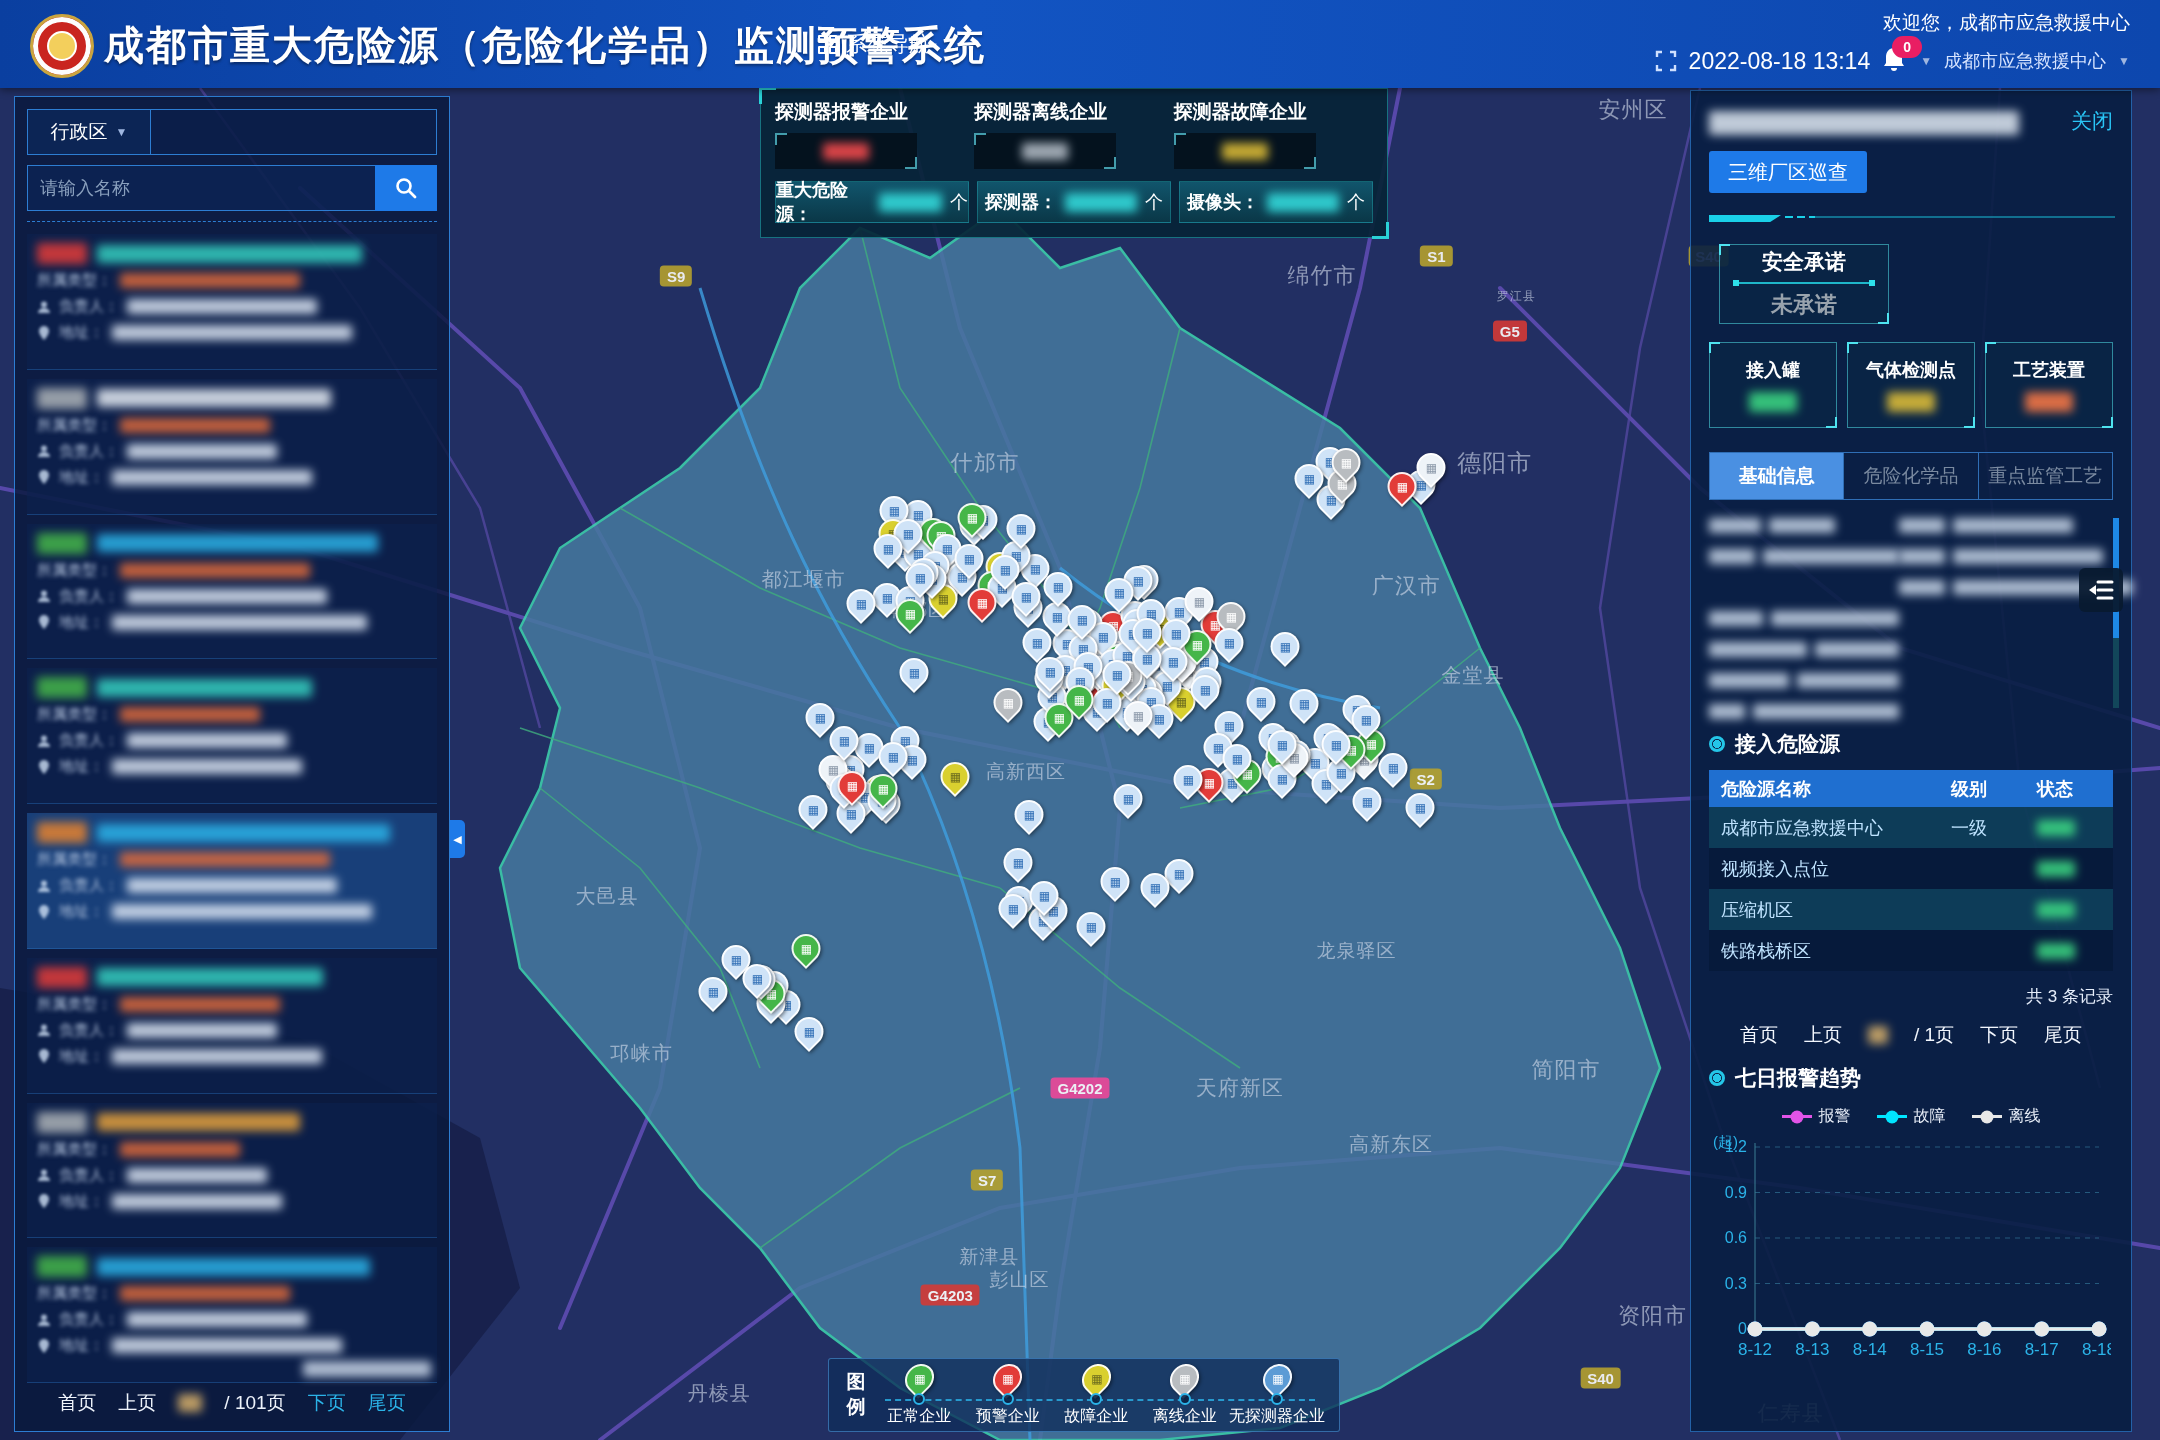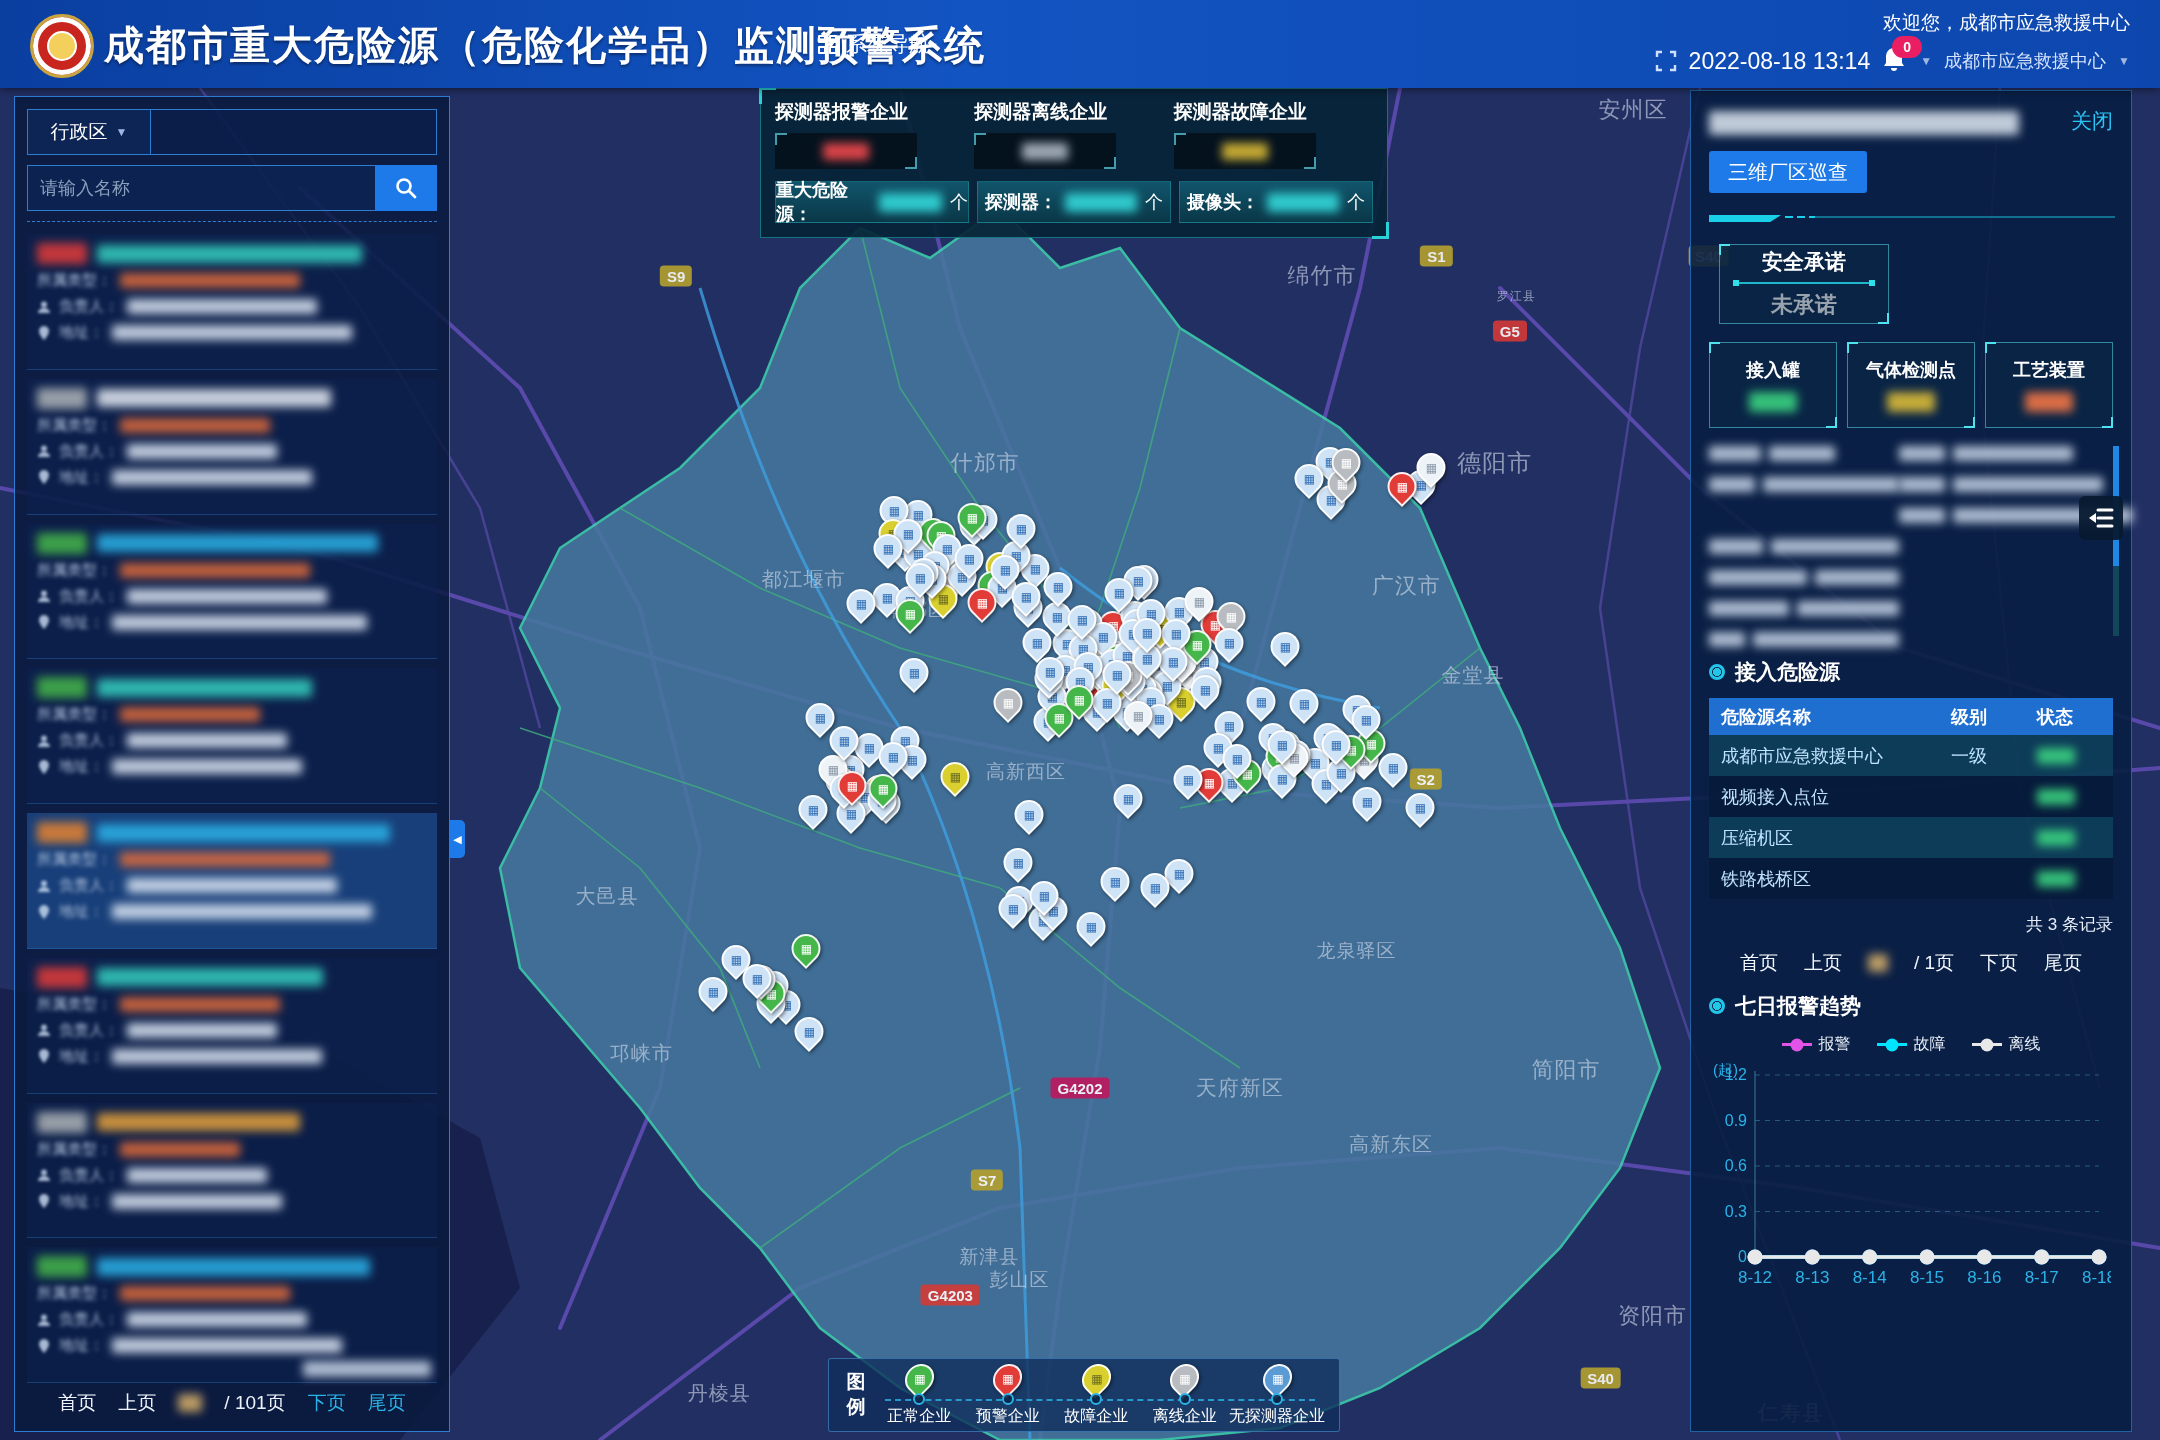--- a/index.html
+++ b/index.html
@@ -225,21 +225,21 @@
       <div class="mlabel" style="left: 47.2%; top: 88.2%; font-size: 19px;">彭山区</div>
       <div class="mlabel" style="left: 33.3%; top: 96.5%; font-size: 20px;">丹棱县</div>
       <div class="mlabel" style="left: 76.5%; top: 90.8%; font-size: 22px;">资阳市</div>
       <div class="mlabel" style="left: 82.9%; top: 98%; font-size: 21px;">仁寿县</div>
       <div class="rbadge" style="left: 31.3%; top: 13.9%; background: rgb(181, 161, 46);">S9</div>
       <div class="rbadge" style="left: 66.5%; top: 12.4%; background: rgb(181, 161, 46);">S1</div>
       <div class="rbadge" style="left: 69.9%; top: 18%; background: rgb(212, 58, 54);">G5</div>
       <div class="rbadge" style="left: 79.1%; top: 12.4%; background: rgb(181, 161, 46);">S40</div>
       <div class="rbadge" style="left: 66%; top: 51.1%; background: rgb(181, 161, 46);">S2</div>
       <div class="rbadge" style="left: 45.7%; top: 80.8%; background: rgb(181, 161, 46);">S7</div>
-      <div class="rbadge" style="left: 50%; top: 74%; background: #be185d;">G4202</div>
+      <div class="rbadge" style="left: 50%; top: 74%; background: #ec4899;">G4202</div>
       <div class="rbadge" style="left: 44%; top: 89.3%; background: rgb(212, 58, 54);">G4203</div>
       <div class="rbadge" style="left: 74.1%; top: 95.4%; background: rgb(181, 161, 46);">S40</div>
     </div>
   <div id="map-pins">
       <div class="pin" style="left: 63.1573%; top: 50.7055%; background: rgb(238, 243, 248);">
         <span style="color:#8a97a8;">▦</span>
       </div>
       <div class="pin" style="left: 61.6509%; top: 49.3024%; background: rgb(207, 227, 247);">
         <span style="color:#2f6eb5;">▦</span>
       </div>
@@ -1175,20 +1175,25 @@
     <span class="blur" style="width:48px;height:20px;background:#3ddc84;"></span>
       </div>
       <div class="cbox kbox">
         <span class="t">气体检测点</span>
     <span class="blur" style="width:48px;height:20px;background:#e6c337;"></span>
       </div>
       <div class="cbox kbox">
         <span class="t">工艺装置</span>
     <span class="blur" style="width:48px;height:20px;background:#ff7a45;"></span>
       </div>
+    </div>
+  <div class="dp-tabs" id="dp-tabs">
+      <div class="dp-tab act">基础信息</div>
+      <div class="dp-tab">危险化学品</div>
+      <div class="dp-tab">重点监管工艺</div>
     </div>
 
   <div class="dp-info">
     <div class="inf-grid" id="inf-grid">
         <div class="inf-cell">
           <span class="blur" style="width:52px;height:15px;background:#c8d6e8;"></span>
           <span class="blur" style="width:66px;height:15px;background:#c8d6e8;"></span>
         </div>
         <div class="inf-cell">
           <span class="blur" style="width:46px;height:15px;background:#c8d6e8;"></span>

